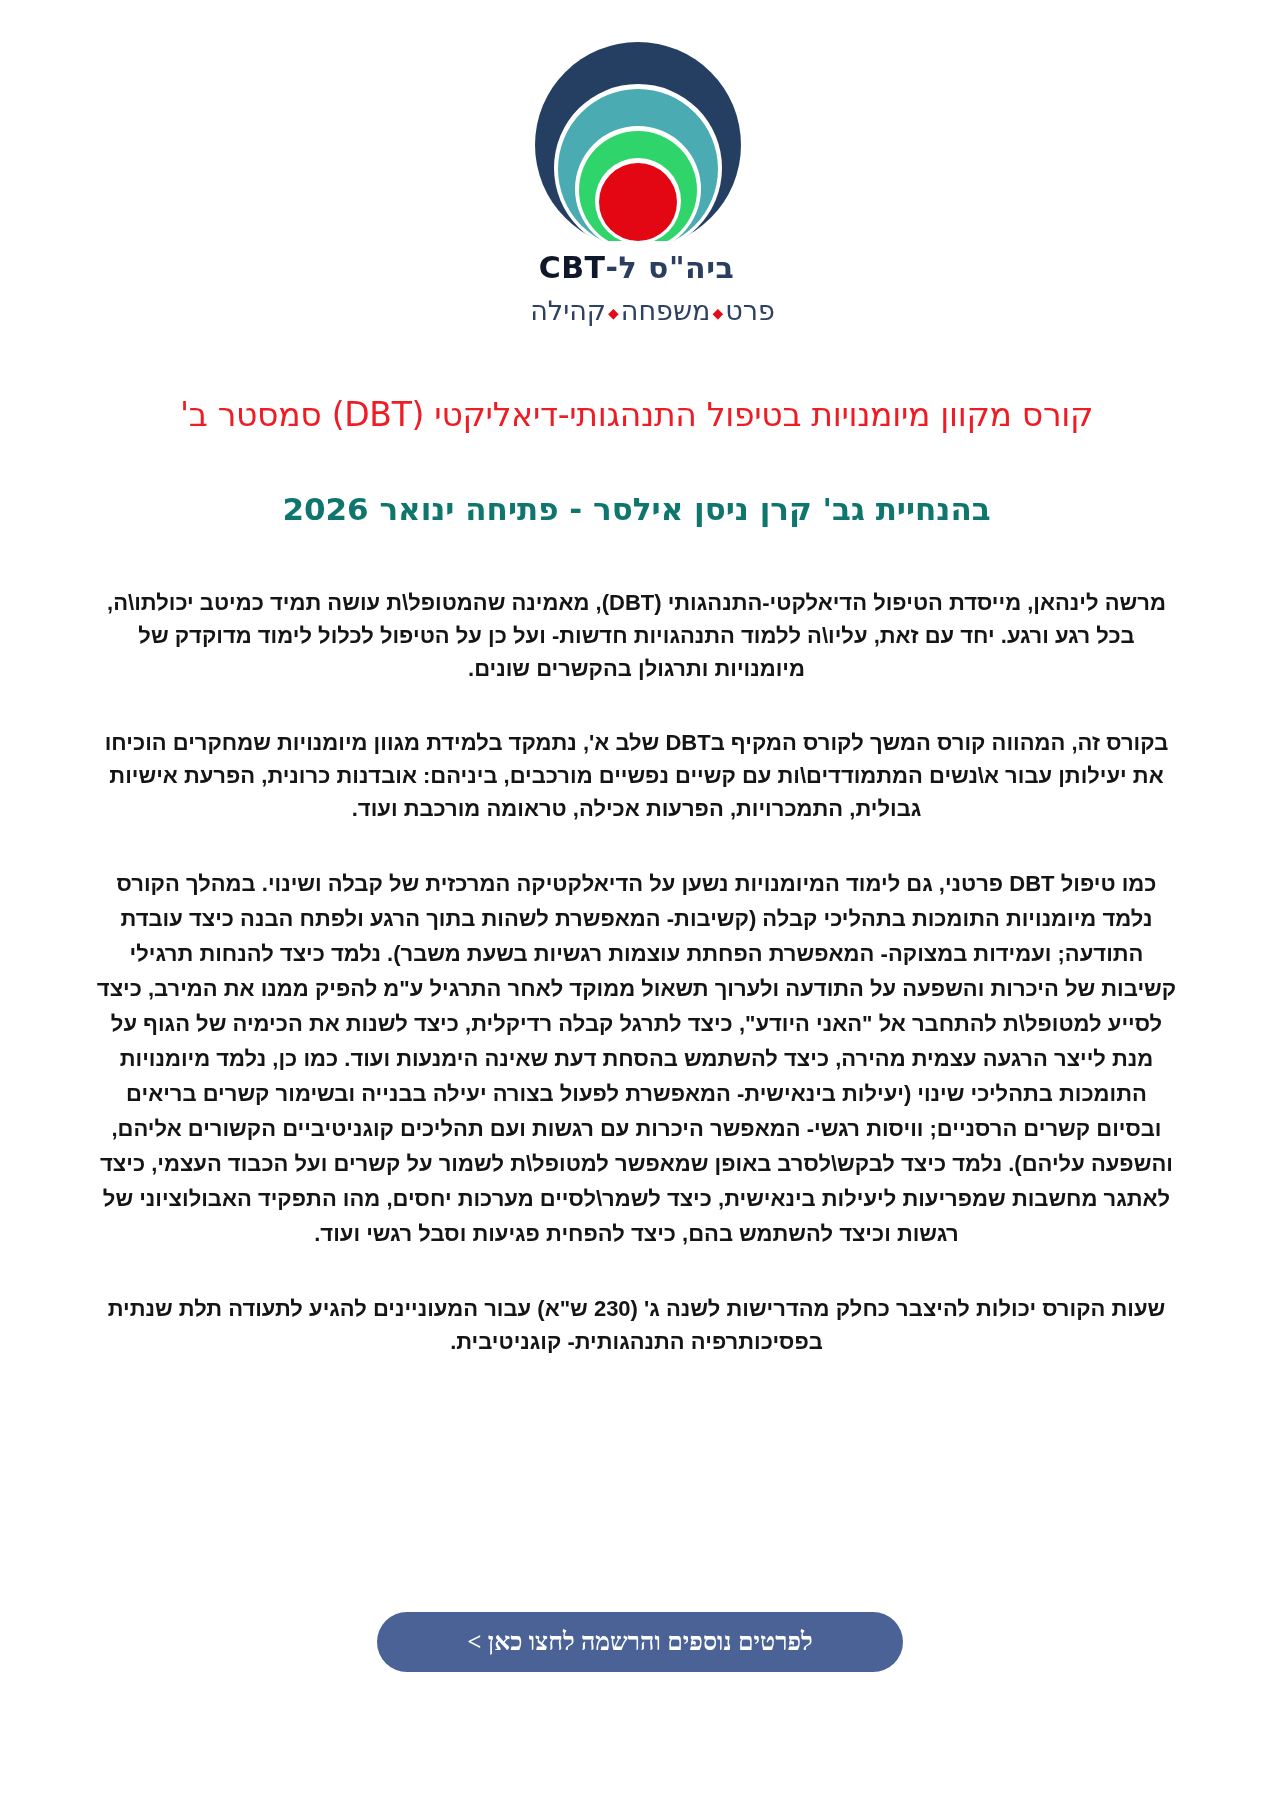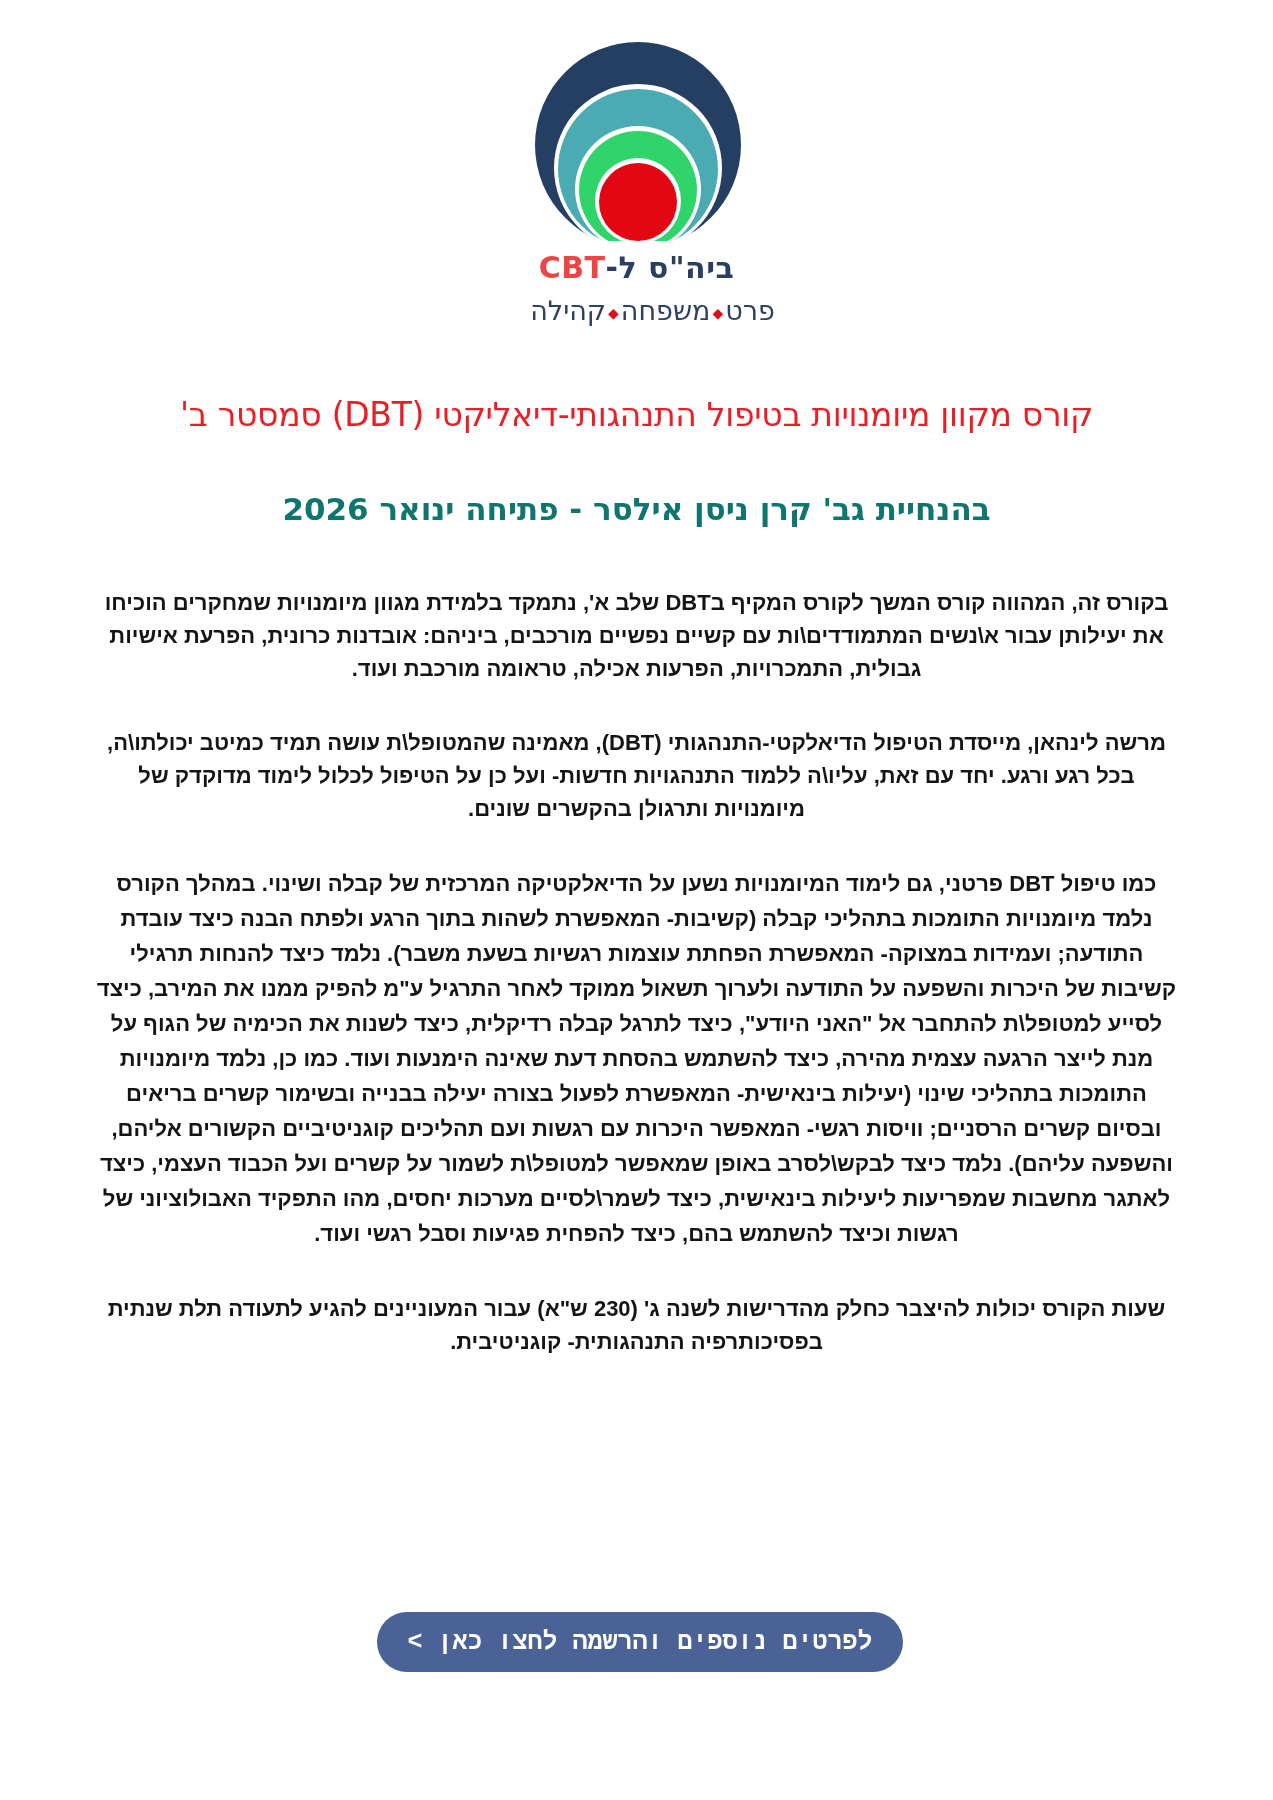--- a/index.html
+++ b/index.html
@@ -10,21 +10,21 @@
     }
     .logo {
       position: absolute; left: 0; top: 0; width: 1273px; height: 340px;
     }
     .logo svg { position: absolute; left: 528px; top: 40px; }
     .school-name {
       position: absolute; top: 250px; left: 0; width: 1273px; text-align: center;
       font-family: "DejaVu Sans", sans-serif; font-weight: bold; font-size: 30px;
       color: #2a3f5f; direction: rtl; letter-spacing: 0.5px;
     }
-    .school-name .cbt { color: #ef4444; }
+    .school-name .cbt { color: #0f172a; }
     .tagline {
       position: absolute; top: 295px; left: 16px; width: 1273px; text-align: center;
       font-family: "DejaVu Sans", sans-serif; font-size: 27px; color: #2f4163;
       direction: rtl; font-weight: normal;
     }
     .tagline .dot { color: #e00e1a; font-size: 14px; vertical-align: middle; padding: 0 2px; }
     .title {
       position: absolute; top: 373px; left: 60px; width: 1153px; text-align: center;
       font-family: "DejaVu Sans", sans-serif; font-weight: normal; font-size: 33px;
       color: #ee1c24; direction: rtl; white-space: nowrap; letter-spacing: -0.3px;
@@ -39,21 +39,21 @@
       direction: rtl; text-align: center;
       font-family: "Liberation Sans", sans-serif; font-weight: bold;
       font-size: 22px; line-height: 33px; color: #151515;
     }
     .body-text p { margin: 0 0 41px 0; }
     .body-text p.p3 { line-height: 35px; }
     .cta {
       position: absolute; left: 377px; top: 1612px; width: 526px; height: 60px;
       background: #4a6296; border-radius: 30px; color: #ffffff;
       display: flex; align-items: center; justify-content: center;
-      font-family: Liberation Mono, monospace; font-weight: bold; font-size: 25px;
+      font-family: Liberation Serif, serif; font-weight: bold; font-size: 25px;
       direction: rtl; cursor: pointer; border: none;
     }
   </style>
 </head>
 <body>
 
 <div class="logo">
   <svg width="224" height="210" viewBox="0 0 224 210">
 
     <circle cx="110" cy="105" r="103" fill="#253f63"></circle>
@@ -74,19 +74,19 @@
 </div>
 
 <div class="tagline">
   <span>פרט</span><span class="dot">◆</span><span>משפחה</span><span class="dot">◆</span><span>קהילה</span>
 </div>
 
 <h1 class="title">קורס מקוון מיומנויות בטיפול התנהגותי-דיאליקטי (DBT) סמסטר ב'</h1>
 <h2 class="subtitle">בהנחיית גב' קרן ניסן אילסר - פתיחה ינואר 2026</h2>
 
 <div class="body-text">
+  <p>מרשה לינהאן, מייסדת הטיפול הדיאלקטי-התנהגותי (DBT), מאמינה שהמטופל\ת עושה תמיד כמיטב יכולתו\ה, בכל רגע ורגע. יחד עם זאת, עליו\ה ללמוד התנהגויות חדשות- ועל כן על הטיפול לכלול לימוד מדוקדק של מיומנויות ותרגולן בהקשרים שונים.</p>
   <p>בקורס זה, המהווה קורס המשך לקורס המקיף בDBT שלב א', נתמקד בלמידת מגוון מיומנויות שמחקרים הוכיחו את יעילותן עבור א\נשים המתמודדים\ות עם קשיים נפשיים מורכבים, ביניהם: אובדנות כרונית, הפרעת אישיות גבולית, התמכרויות, הפרעות אכילה, טראומה מורכבת ועוד.</p>
-  <p>מרשה לינהאן, מייסדת הטיפול הדיאלקטי-התנהגותי (DBT), מאמינה שהמטופל\ת עושה תמיד כמיטב יכולתו\ה, בכל רגע ורגע. יחד עם זאת, עליו\ה ללמוד התנהגויות חדשות- ועל כן על הטיפול לכלול לימוד מדוקדק של מיומנויות ותרגולן בהקשרים שונים.</p>
   <p class="p3">כמו טיפול DBT פרטני, גם לימוד המיומנויות נשען על הדיאלקטיקה המרכזית של קבלה ושינוי. במהלך הקורס נלמד מיומנויות התומכות בתהליכי קבלה (קשיבות- המאפשרת לשהות בתוך הרגע ולפתח הבנה כיצד עובדת התודעה; ועמידות במצוקה- המאפשרת הפחתת עוצמות רגשיות בשעת משבר). נלמד כיצד להנחות תרגילי קשיבות של היכרות והשפעה על התודעה ולערוך תשאול ממוקד לאחר התרגיל ע"מ להפיק ממנו את המירב, כיצד לסייע למטופל\ת להתחבר אל "האני היודע", כיצד לתרגל קבלה רדיקלית, כיצד לשנות את הכימיה של הגוף על מנת לייצר הרגעה עצמית מהירה, כיצד להשתמש בהסחת דעת שאינה הימנעות ועוד. כמו כן, נלמד מיומנויות התומכות בתהליכי שינוי (יעילות בינאישית- המאפשרת לפעול בצורה יעילה בבנייה ובשימור קשרים בריאים ובסיום קשרים הרסניים; וויסות רגשי- המאפשר היכרות עם רגשות ועם תהליכים קוגניטיביים הקשורים אליהם, והשפעה עליהם). נלמד כיצד לבקש\לסרב באופן שמאפשר למטופל\ת לשמור על קשרים ועל הכבוד העצמי, כיצד לאתגר מחשבות שמפריעות ליעילות בינאישית, כיצד לשמר\לסיים מערכות יחסים, מהו התפקיד האבולוציוני של רגשות וכיצד להשתמש בהם, כיצד להפחית פגיעות וסבל רגשי ועוד.</p>
   <p>שעות הקורס יכולות להיצבר כחלק מהדרישות לשנה ג' (230 ש"א) עבור המעוניינים להגיע לתעודה תלת שנתית בפסיכותרפיה התנהגותית- קוגניטיבית.</p>
 </div>
 
 <a class="cta">לפרטים נוספים והרשמה לחצו כאן &gt;</a>
 
 </body></html>

